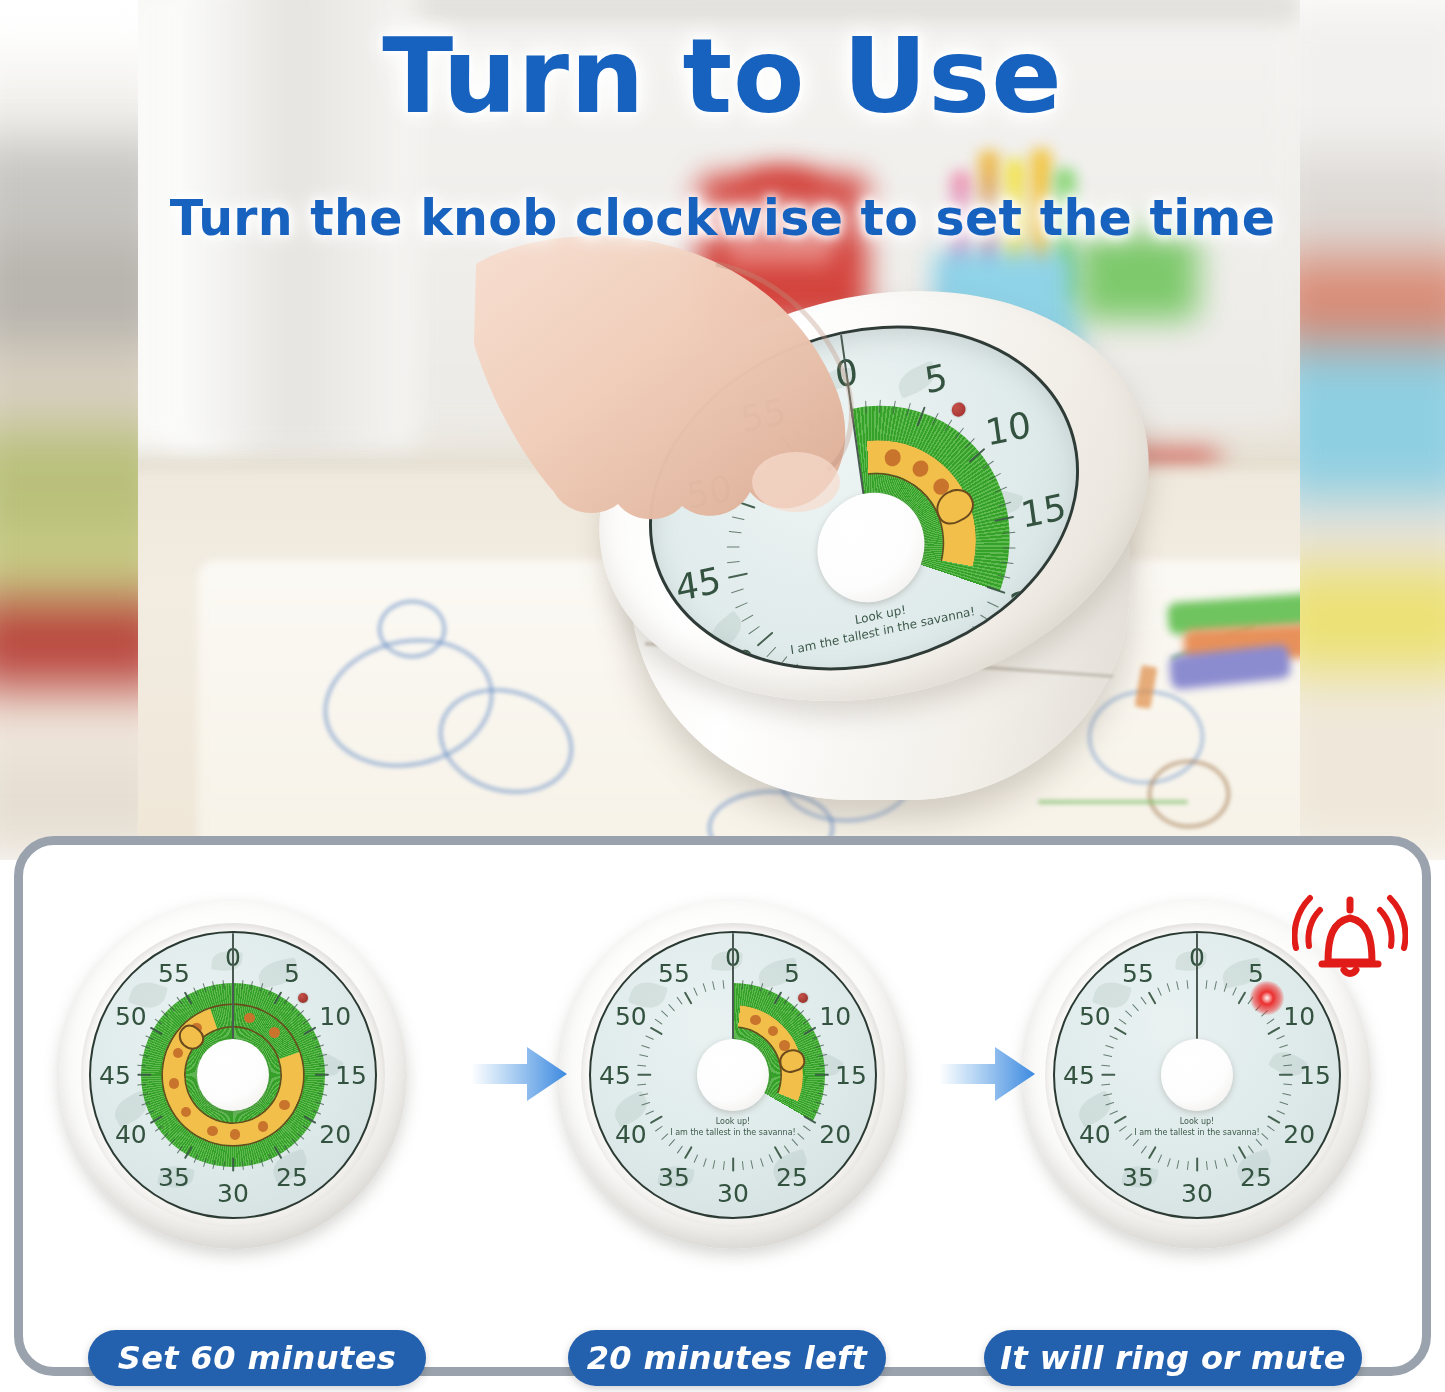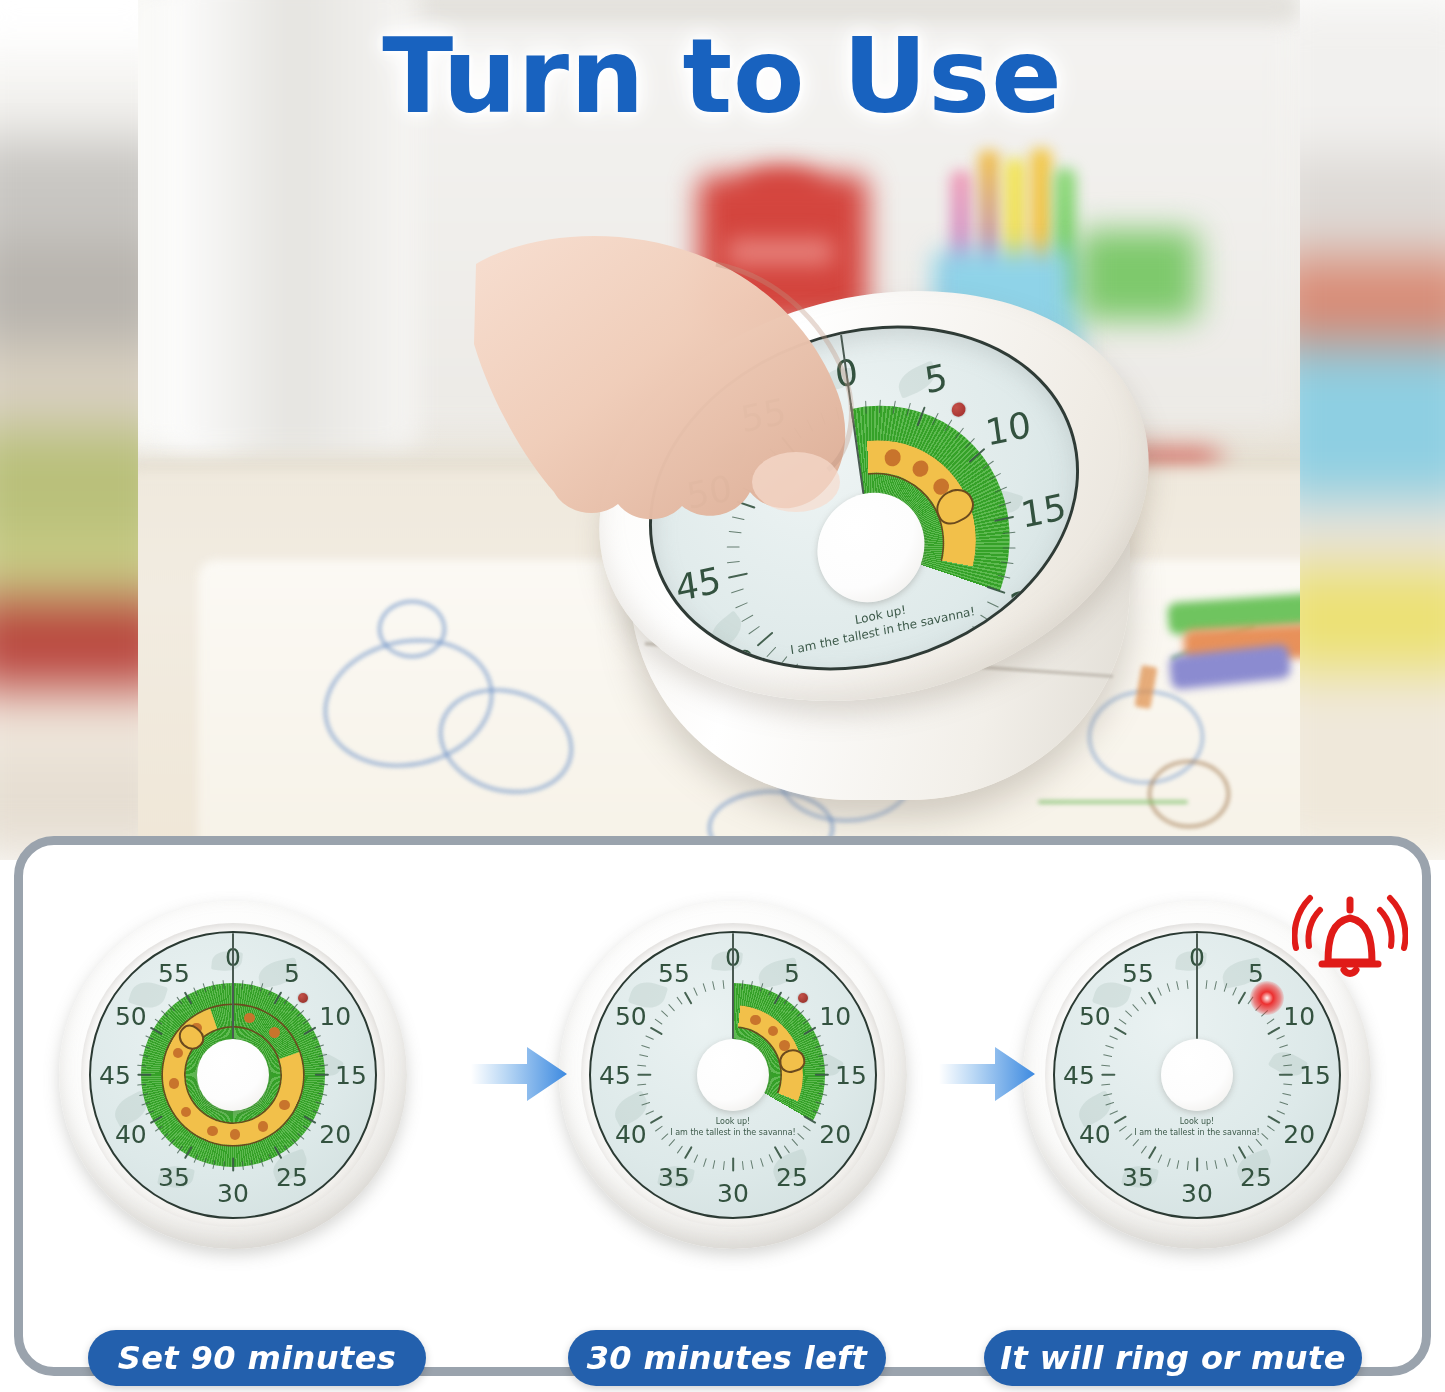--- a/index.html
+++ b/index.html
@@ -337,20 +337,21 @@
                  C386,208 380,250 352,272 C330,290 300,288 284,268
                  C272,292 238,300 216,282 C200,300 168,300 152,280
                  C132,296 100,290 88,268 C60,236 26,180 8,120 Z" fill="url(#skin)" opacity=".98"></path>
         <path d="M250,40 C310,52 356,96 378,150 C392,186 386,226 362,246" fill="none" stroke="rgba(190,150,128,.35)" stroke-width="5"></path>
         <ellipse cx="330" cy="258" rx="44" ry="30" fill="#f6dccd" opacity=".7"></ellipse>
       </svg>
     </div>
   </div>
 
   <div id="title">Turn to Use</div>
+  <div id="subtitle">Turn the knob clockwise to set the time</div>
 </div>
 
 <div id="card">
 
   <div class="panel" id="panel-1">
     <div class="clock">
       <div class="bezel-inner"></div>
       <div class="face" id="face-1">
           <div class="leaf" style="left: 39.8px; top: 49.48px; width: 34px; height: 26px; transform: rotate(18deg);"></div>
           <div class="leaf" style="left: 167.44px; top: 27.76px; width: 40px; height: 24px; transform: rotate(-12deg);"></div>
@@ -670,15 +671,15 @@
     <path d="M36,78 C36,54 40,38 58,34 C76,38 80,54 80,78 Z" stroke-linejoin="round"></path>
     <path d="M30,80 L86,80"></path>
     <path d="M52,86 a7,7 0 0,0 12,0"></path>
     <path d="M28,26 C18,36 15,50 17,62" stroke-width="6"></path>
     <path d="M18,14 C4,28 0,48 4,64" stroke-width="6"></path>
     <path d="M88,26 C98,36 101,50 99,62" stroke-width="6"></path>
     <path d="M98,14 C112,28 116,48 112,64" stroke-width="6"></path>
   </g>
 </svg>
 
-<div class="cap" id="cap-1">Set 90 minutes</div>
-<div class="cap" id="cap-2">30 minutes left</div>
+<div class="cap" id="cap-1">Set 60 minutes</div>
+<div class="cap" id="cap-2">20 minutes left</div>
 <div class="cap" id="cap-3">It will ring or mute</div>
 
 </body></html>

